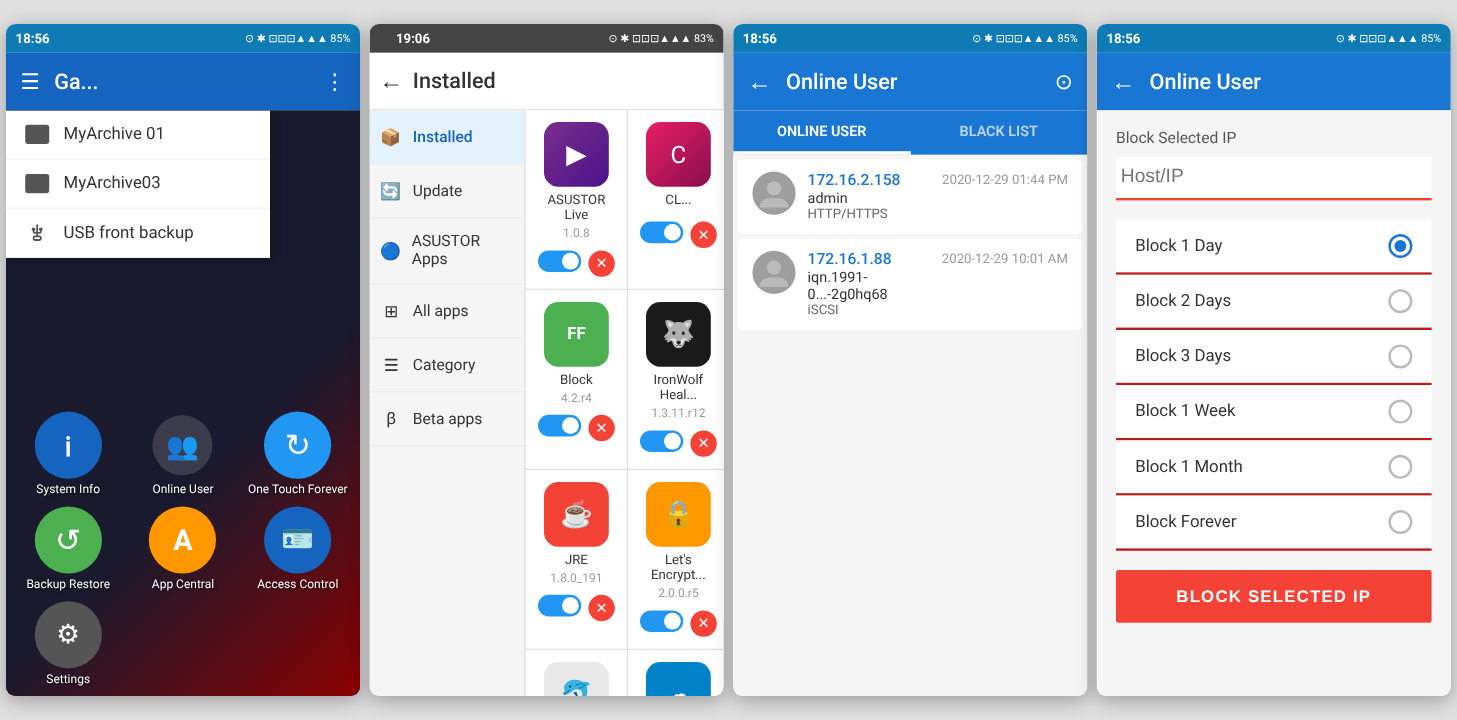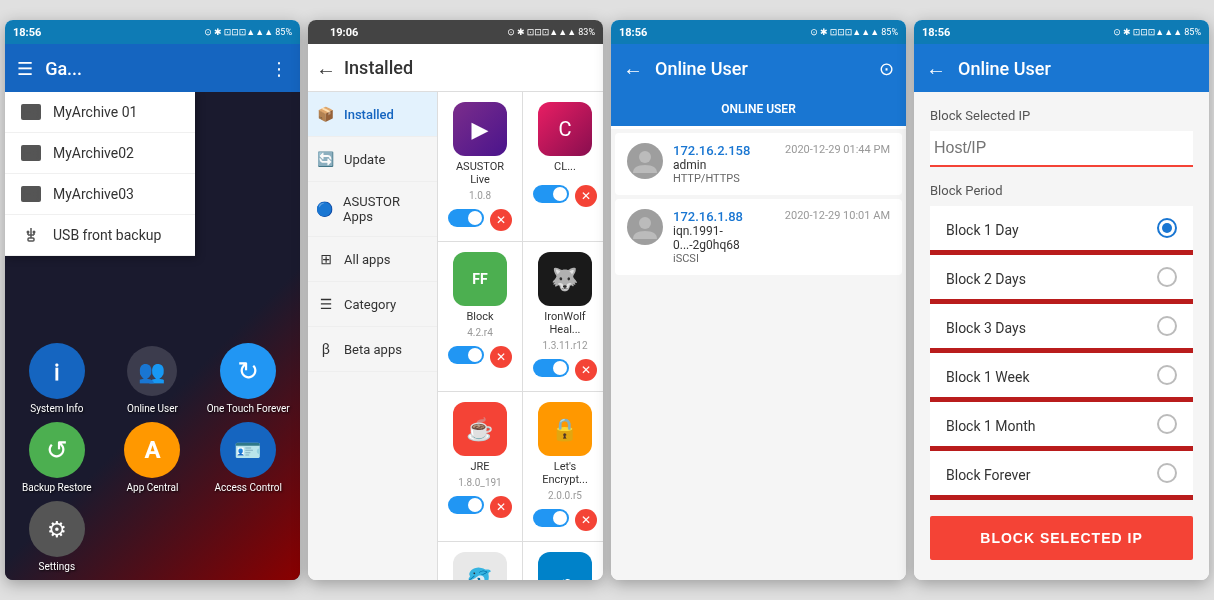--- a/index.html
+++ b/index.html
@@ -90,21 +90,21 @@
     .s1-bg {
       position: absolute;
       inset: 0;
       background: linear-gradient(135deg, #1a1a2e 60%, #8b0000 100%);
     }
     
     .dropdown-menu {
       position: absolute;
       top: 0;
       left: 0;
-      width: 190px;
+      width: 220px;
       background: #fff;
       z-index: 10;
       box-shadow: 2px 2px 8px rgba(0,0,0,0.3);
     }
     .dropdown-item {
       display: flex;
       align-items: center;
       padding: 12px 16px;
       gap: 12px;
       border-bottom: 1px solid #f0f0f0;
@@ -377,24 +377,24 @@
       margin-bottom: 16px;
     }
     .block-period-title {
       font-size: 13px;
       color: #555;
       margin-bottom: 8px;
     }
     .block-option {
       background: #fff;
       display: flex;
-      align-items: flex-end;
+      align-items: center;
       justify-content: space-between;
       padding: 12px 16px;
-      border-bottom: 5px solid #b91c1c;
+      border-bottom: 2px solid #b91c1c;
     }
     .block-option-label { font-size: 14px; color: #333; }
     .radio-circle {
       width: 20px;
       height: 20px;
       border-radius: 50%;
       border: 2px solid #bbb;
       display: flex;
       align-items: center;
       justify-content: center;
@@ -454,30 +454,20 @@
           <span class="dropdown-text">MyArchive 01</span>
         </div>
         <div class="dropdown-item">
           <div class="dropdown-icon">
             <svg width="16" height="12" viewBox="0 0 16 12">
               <rect x="1" y="1" width="14" height="10" rx="2" fill="none" stroke="#555" stroke-width="1.5"></rect>
               <circle cx="12" cy="6" r="2" fill="#555"></circle>
               <line x1="3" y1="6" x2="8" y2="6" stroke="#555" stroke-width="1.5"></line>
             </svg>
           </div>
-          <span class="dropdown-text">MyArchive02</span>
-        </div>
-        <div class="dropdown-item">
-          <div class="dropdown-icon">
-            <svg width="16" height="12" viewBox="0 0 16 12">
-              <rect x="1" y="1" width="14" height="10" rx="2" fill="none" stroke="#555" stroke-width="1.5"></rect>
-              <circle cx="12" cy="6" r="2" fill="#555"></circle>
-              <line x1="3" y1="6" x2="8" y2="6" stroke="#555" stroke-width="1.5"></line>
-            </svg>
-          </div>
           <span class="dropdown-text">MyArchive03</span>
         </div>
         <div class="dropdown-item">
           <div class="dropdown-icon usb">
             <svg width="16" height="16" viewBox="0 0 16 16">
               <path d="M8 1 L8 11 M5 8 L11 8 M6 11 L10 11 Q11 11 11 12 L11 13 Q11 14 10 14 L6 14 Q5 14 5 13 L5 12 Q5 11 6 11 Z" fill="none" stroke="#555" stroke-width="1.5"></path>
               <circle cx="5" cy="5" r="1.5" fill="#555"></circle>
               <circle cx="11" cy="5" r="1.5" fill="#555"></circle>
               <line x1="5" y1="5" x2="5" y2="8" stroke="#555" stroke-width="1.5"></line>
               <line x1="11" y1="5" x2="11" y2="8" stroke="#555" stroke-width="1.5"></line>
@@ -671,20 +661,21 @@
       <span class="status-time">18:56</span>
       <span class="status-icons">⊙ ✱ ⊡⊡⊡▲▲▲ 85%</span>
     </div>
     <div class="s3-header">
       <span class="s3-back">←</span>
       <span class="s3-title">Online User</span>
       <span class="s3-refresh">⊙</span>
     </div>
     <div class="s3-tabs">
       <div class="s3-tab active">ONLINE USER</div>
+      <div class="s3-tab">BLACK LIST</div>
     </div>
     <div class="s3-body">
       <div class="user-card">
         <div class="user-avatar">
           <svg width="28" height="28" viewBox="0 0 28 28">
             <circle cx="14" cy="10" r="6" fill="#bbb"></circle>
             <path d="M2 26 Q2 18 14 18 Q26 18 26 26" fill="#bbb"></path>
           </svg>
         </div>
         <div class="user-info">
@@ -717,21 +708,20 @@
       <span class="status-icons">⊙ ✱ ⊡⊡⊡▲▲▲ 85%</span>
     </div>
     <div class="s4-header">
       <span class="s4-back">←</span>
       <span class="s4-title">Online User</span>
     </div>
     <div class="s4-body">
       <div class="block-section-title">Block Selected IP</div>
       <input class="block-ip-input" type="text" placeholder="Host/IP" style="">
       
-      <div class="block-period-title">Block Period</div>
       
       <div class="block-option">
         <span class="block-option-label">Block 1 Day</span>
         <div class="radio-circle selected"></div>
       </div>
       <div class="block-option">
         <span class="block-option-label">Block 2 Days</span>
         <div class="radio-circle"></div>
       </div>
       <div class="block-option">

